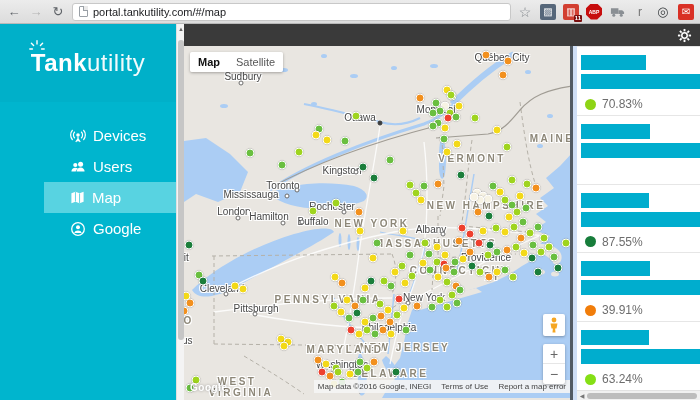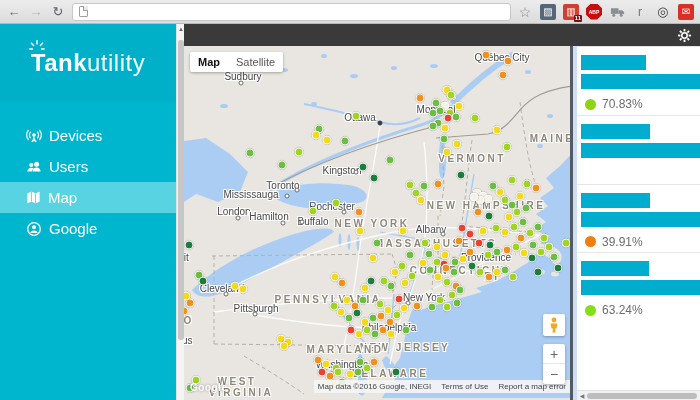--- a/index.html
+++ b/index.html
@@ -19,21 +19,21 @@
   .ext.octagon { clip-path:polygon(30% 0,70% 0,100% 30%,100% 70%,70% 100%,30% 100%,0 70%,0 30%); font-size:5px; font-weight:bold; border-radius:0; }
 
   
   .app { display:flex; height:376px; }
   .sidebar { width:176px; background:#00b5ce; color:#fff; flex:none; }
   .logo { height:78px; display:flex; align-items:center; justify-content:center; background:#00b0c9; }
   .logo-text { font-size:24px; letter-spacing:.5px; position:relative; }
   .logo-bold { font-weight:bold; }
   .logo-light { font-weight:normal; opacity:.95; }
   .rays { position:absolute; left:-2px; top:-9px; }
-  .nav { margin-top:18px; }
+  .nav { margin-top:18px;padding-left:44px; }
   .nav-item { height:31px; display:flex; align-items:center; gap:7px; padding-left:26px; font-size:15px; cursor:pointer; }
   .nav-item.active { background:#58d3e1; }
   .nav-item svg { flex:none; }
   .admin { padding-left:26px; margin-top:22px; font-size:13px; }
 
   .side-scroll { width:8px; background:#f4f4f4; flex:none; position:relative; border-left:1px solid #e0e0e0; }
   .side-scroll .arrow { position:absolute; top:2px; left:0; width:8px; text-align:center; font-size:6px; color:#666; }
   .side-scroll .thumb { position:absolute; top:16px; left:1px; width:6px; height:300px; background:#c6c6c6; border-radius:3px; }
 
   .main { flex:1; display:flex; flex-direction:column; min-width:0; }
@@ -79,20 +79,21 @@
 </style>
 </head>
 <body>
 
 <div class="chrome">
   <span class="nav-glyph">←</span>
   <span class="nav-glyph disabled">→</span>
   <span class="nav-glyph">↻</span>
   <div class="omnibox">
     <span class="doc-icon"></span>
+    <span class="url">portal.tankutility.com/#/map</span>
   </div>
   <div class="ext-row" id="ext-row">
       <span class="ext" style="background: transparent; color: rgb(128, 134, 139); font-size: 14px;">☆</span>
       <span class="ext" style="background: rgb(86, 103, 122); color: rgb(255, 255, 255); font-size: 10px;">▨</span>
       <span class="ext" style="background: rgb(210, 63, 49); color: rgb(255, 255, 255); font-size: 10px;">▥<span class="badge">11</span></span>
       <span class="ext octagon" style="background: rgb(199, 13, 13); color: rgb(255, 255, 255);">ABP</span>
       <span class="ext" style="background: transparent; color: rgb(138, 143, 148);">
         <svg width="15" height="12" viewBox="0 0 16 12">
           <rect x="1" y="2" width="8" height="6" fill="#8a8f94"></rect>
           <path d="M9,4 h4 l2,2 v2 h-6 z" fill="#8a8f94"></path>
@@ -535,20 +536,28 @@
               <div class="reading">
                 <span class="rdot" style="background: rgb(142, 212, 21);"></span>
                 <span class="pct">70.83%</span>
               </div>
             </div>
             <div class="panel-item">
               <div class="bar short" style="width: 58%;"></div>
               <div class="bar long"></div>
             </div>
             <div class="panel-item">
+              <div class="bar short" style="width: 57%;"></div>
+              <div class="bar long"></div>
+              <div class="reading">
+                <span class="rdot" style="background: rgb(23, 125, 59);"></span>
+                <span class="pct">87.55%</span>
+              </div>
+            </div>
+            <div class="panel-item">
               <div class="bar short" style="width: 58%;"></div>
               <div class="bar long"></div>
               <div class="reading">
                 <span class="rdot" style="background: rgb(241, 125, 10);"></span>
                 <span class="pct">39.91%</span>
               </div>
             </div>
             <div class="panel-item">
               <div class="bar short" style="width: 57%;"></div>
               <div class="bar long"></div>

